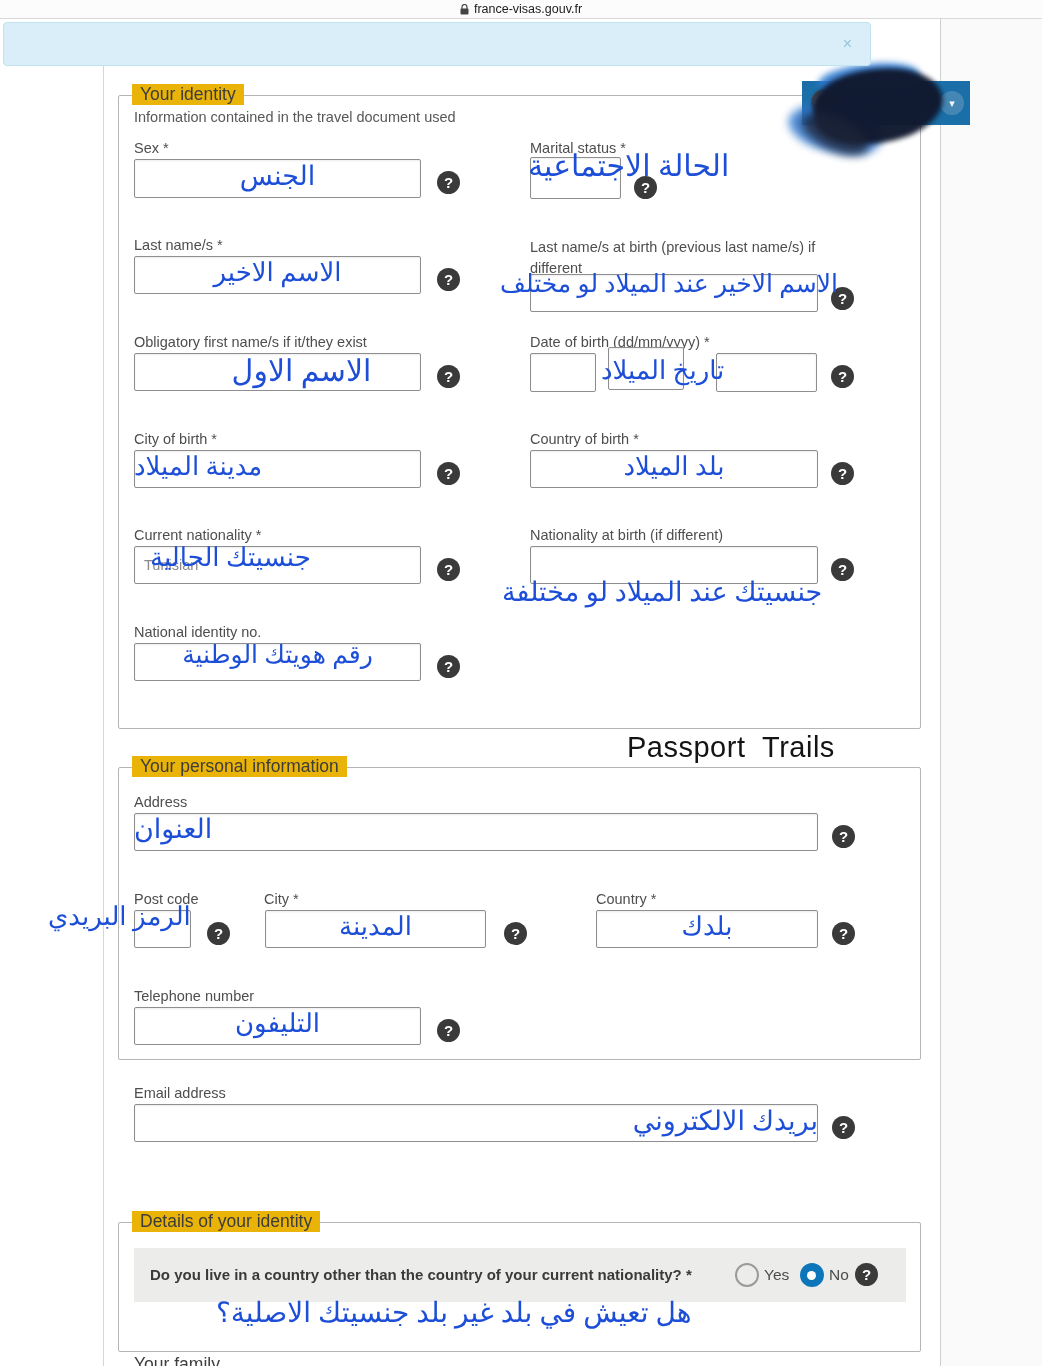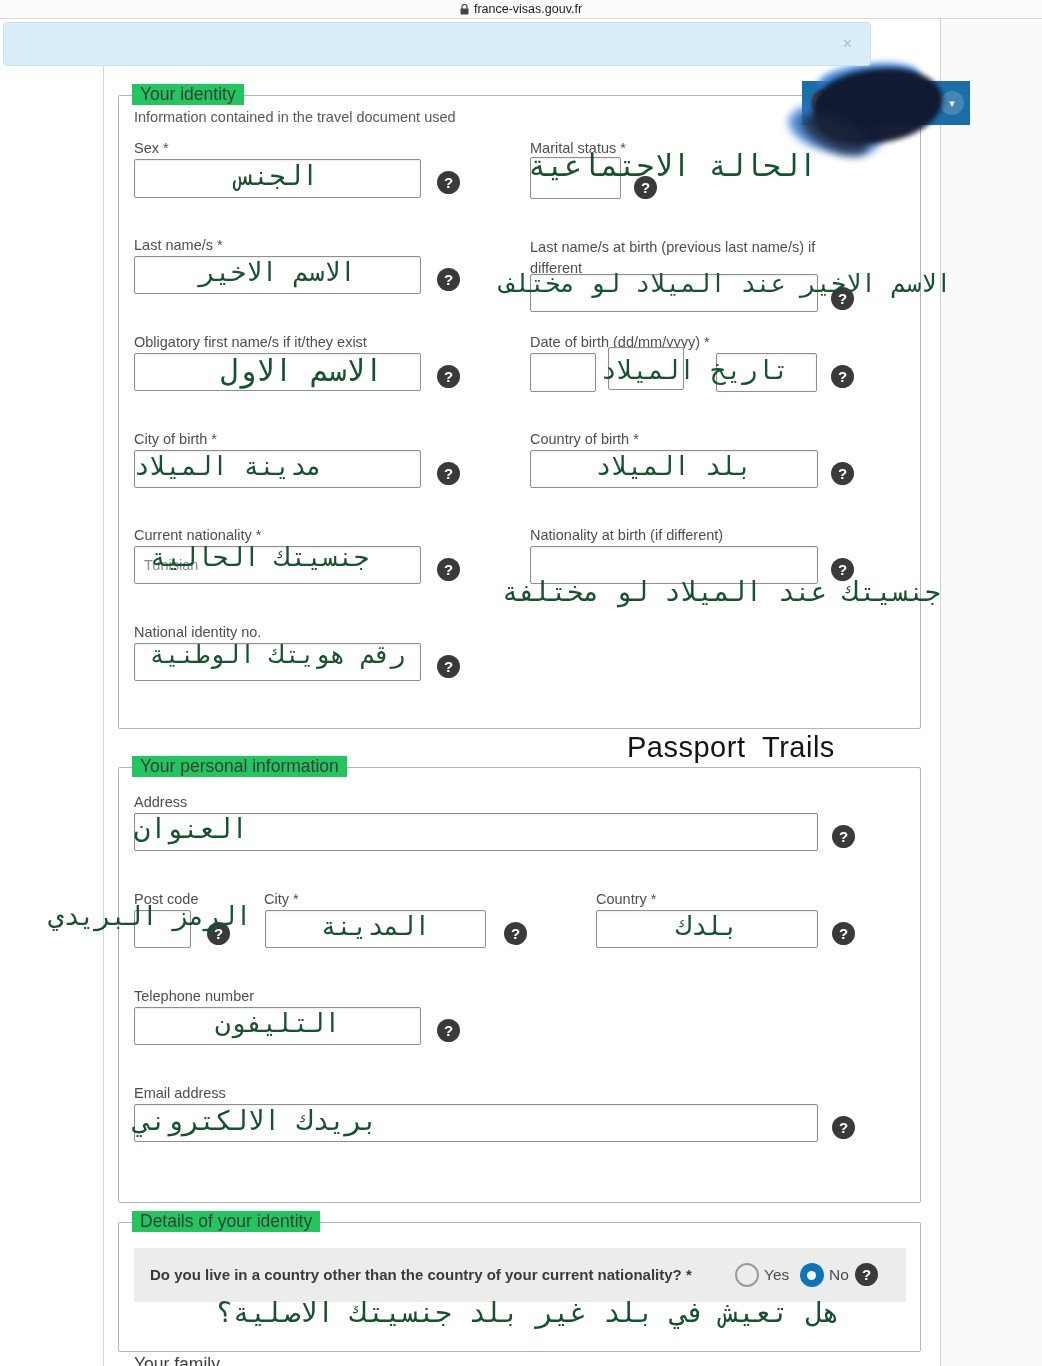--- a/index.html
+++ b/index.html
@@ -39,32 +39,32 @@
   .scrib-blue-bottom { left:788px; top:106px; width:94px; height:46px; background:#3279cf;
     border-radius:60% 40% 50% 50%; transform:rotate(14deg); filter:blur(4px); opacity:.85; }
   .scrib-dark { left:813px; top:69px; width:130px; height:74px; background:#10182e;
     border-radius:48% 52% 55% 45%; transform:rotate(-7deg); filter:blur(2.5px); opacity:.97; }
   .scrib-dark2 { left:799px; top:118px; width:72px; height:32px; background:#1d2438;
     border-radius:50%; transform:rotate(25deg); filter:blur(4px); opacity:.8; }
 
   
   .fs { position:absolute; border:1px solid #b5b5b5; border-radius:2px; background:transparent; }
   #fs-identity { left:118px; top:95px; width:803px; height:634px; }
-  #fs-personal { left:118px; top:767px; width:803px; height:436px; }
+  #fs-personal { left:118px; top:767px; width:803px; height:293px; }
   #fs-details  { left:118px; top:1222px; width:803px; height:130px; }
-  .fs-legend { position:absolute; top:-12px; left:13px; background:#22c55e; padding:0 8px;
+  .fs-legend { position:absolute; top:-12px; left:13px; background:#eab308; padding:0 8px;
     font-size:17.5px; color:#3c3c3c; white-space:nowrap; }
 
   
   .lbl { position:absolute; font-size:14.5px; color:#4e4e4e; }
   .box { position:absolute; background:#fff; border:1px solid #8e8e8e; border-radius:2px;
     box-shadow:inset 0 1px 2px rgba(0,0,0,.08); font-size:14.5px; color:#888; padding:0 9px; }
   .help { position:absolute; width:23px; height:23px; border-radius:50%; background:#3a3a3a;
     color:#fff; font-size:15px; font-weight:bold; text-align:center; line-height:23px; z-index:5; }
-  .ann { position:absolute; color:#14532d; font-family:Liberation Mono, monospace;
+  .ann { position:absolute; color:#1d4ed8; font-family:Liberation Serif, serif;
     white-space:nowrap; z-index:6; }
 
   .l-intro{ left:134px; top:109px; color:#585858; }
   .l-sex{ left:134px; top:140px; }        .l-marital{ left:530px; top:140px; }
   .l-lastname{ left:134px; top:237px; }   .l-lastbirth{ left:530px; top:237px; width:302px; line-height:1.45; }
   .l-firstname{ left:134px; top:334px; }  .l-dob{ left:530px; top:334px; }
   .l-citybirth{ left:134px; top:431px; }  .l-countrybirth{ left:530px; top:431px; }
   .l-curnat{ left:134px; top:527px; }     .l-natbirth{ left:530px; top:527px; }
   .l-natid{ left:134px; top:624px; }
   .l-address{ left:134px; top:794px; }
@@ -111,21 +111,21 @@
   .ann-citybirth{ left:134px; top:451px; width:320px; text-align:left; font-size:26px; }
   .ann-countrybirth{ left:530px; top:451px; width:288px; text-align:center; font-size:26px; }
   .ann-curnat{ left:150px; top:542px; font-size:26px; }
   .ann-natbirth{ left:502px; top:576px; font-size:27px; }
   .ann-natid{ left:134px; top:640px; width:287px; text-align:center; font-size:25px; }
   .ann-address{ left:134px; top:813px; width:684px; text-align:left; font-size:27px; }
   .ann-postcode{ left:48px; top:901px; font-size:26px; }
   .ann-city{ left:265px; top:911px; width:221px; text-align:center; font-size:26px; }
   .ann-country{ left:596px; top:911px; width:222px; text-align:center; font-size:26px; }
   .ann-phone{ left:134px; top:1008px; width:287px; text-align:center; font-size:26px; }
-  .ann-email{ left:134px; top:1105px; width:684px; text-align:left; font-size:27px; }
+  .ann-email{ left:134px; top:1105px; width:684px; text-align:right; font-size:27px; }
   .ann-details{ left:216px; top:1296px; font-size:28px; }
 
   .curnat-value{ position:absolute; left:144px; top:557px; font-size:14.5px; color:#8a8a8a; z-index:1; }
 
   
   .band { position:absolute; left:134px; top:1248px; width:772px; height:54px; background:#ececeb; }
   .question { position:absolute; left:150px; top:1266px; font-size:15px; font-weight:bold; color:#3a3a3a; }
   .radio { position:absolute; width:24px; height:24px; border-radius:50%; }
   .radio-yes { left:735px; top:1263px; border:2px solid #9a9a9a; background:transparent; }
   .radio-no { left:800px; top:1263px; background:#0d76bb; }

